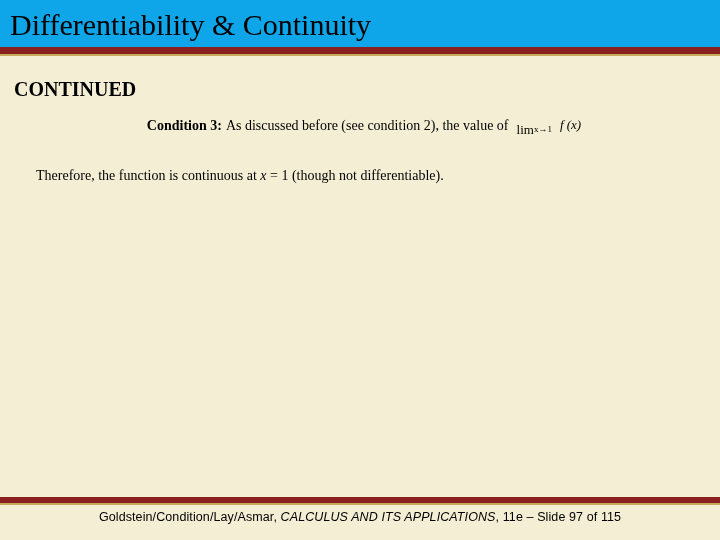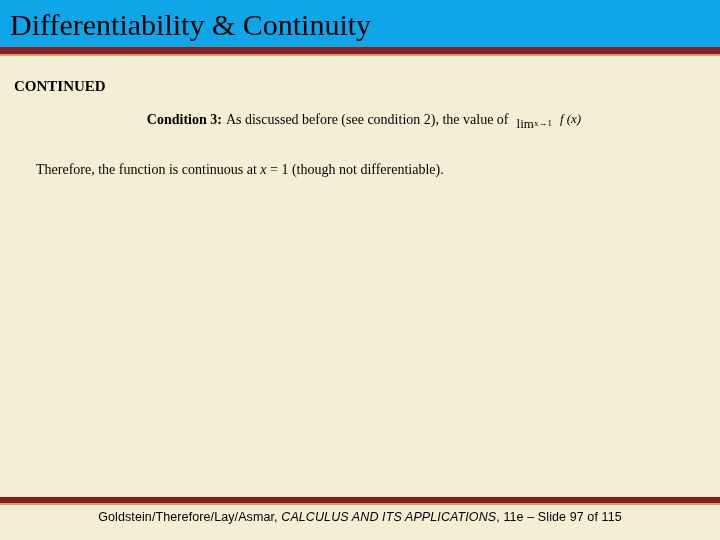--- a/index.html
+++ b/index.html
@@ -24,21 +24,21 @@
     background: #8a1f1f;
   }
   .title-rule-shadow {
     height: 2px;
     background: #c7a95a;
   }
   .spacer-top { height: 22px; }
   .continued {
     font-family: Georgia, "Times New Roman", serif;
     font-weight: bold;
-    font-size: 15px;
+    font-size: 20px;
     padding-left: 14px;
     margin-bottom: 16px;
   }
   .body-text {
     font-size: 14px;
     line-height: 1.35;
     padding: 0 28px 0 36px;
   }
   .condition-row {
     display: flex;
@@ -118,15 +118,15 @@
 </div>
 
 <div class="conclusion">
   <span>Therefore, the function is continuous at </span><span class="xeq">x</span><span> = 1 (though not differentiable).</span>
 </div>
 
 <div class="footer-band">
   <div class="footer-rule-dark"></div>
   <div class="footer-rule-shadow"></div>
   <div class="footer-text">
-    <span>Goldstein/Therefore/Lay/Asmar, </span><span class="book">CALCULUS AND ITS APPLICATIONS</span><span>, 11e – Slide 97 of 115</span>
+    <span>Goldstein/Condition/Lay/Asmar, </span><span class="book">CALCULUS AND ITS APPLICATIONS</span><span>, 11e – Slide 97 of 115</span>
   </div>
 </div>
 
 </body></html>

